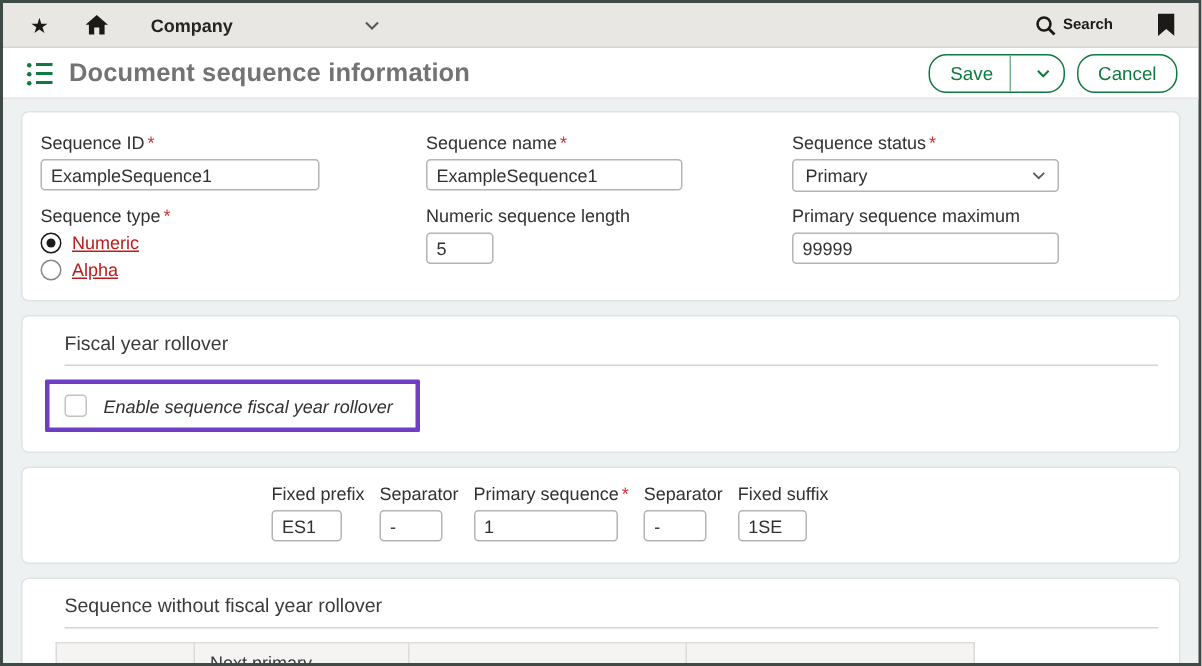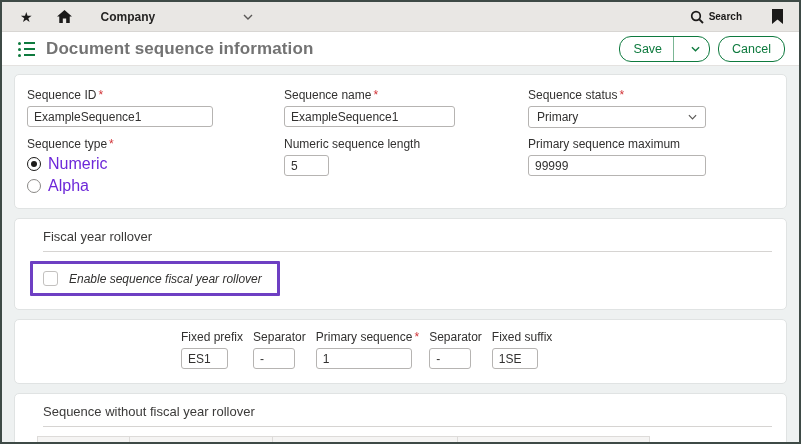--- a/index.html
+++ b/index.html
@@ -86,21 +86,21 @@
   
   .card-main { padding:13px 12px 13px 12px; }
   .grid3 { display:grid; grid-template-columns:257px 244px 1fr; row-gap:9px; }
   .radio-row { display:flex; align-items:center; gap:7px; margin-top:4px; cursor:pointer; }
   .radio {
     width:14px; height:14px; border:1px solid #8a8886; border-radius:50%;
     display:flex; align-items:center; justify-content:center; background:#fff;
   }
   .radio.checked { border-color:#1b1a19; }
   .radio.checked::after { content:""; width:6px; height:6px; border-radius:50%; background:#1b1a19; }
-  .radio-lbl { font-size:16px; color:#6d28d9; }
+  .radio-lbl { font-size:12px; color:#b91c1c;text-decoration:underline; }
 
   
   .section-pad { padding:10px 12px 13px 12px; }
   .sec-title { font-size:13px; font-weight:normal; color:#3b3a39; padding-left:16px; }
   .sec-rule { border-bottom:1px solid #d6d4d2; margin:7px 2px 0 16px; }
 
   .hl-box {
     display:inline-flex; align-items:center; gap:11px;
     border:3px solid #6e3fc3; border-radius:1px;
     margin:9px 0 0 3px; padding:7px 15px 7px 10px;

